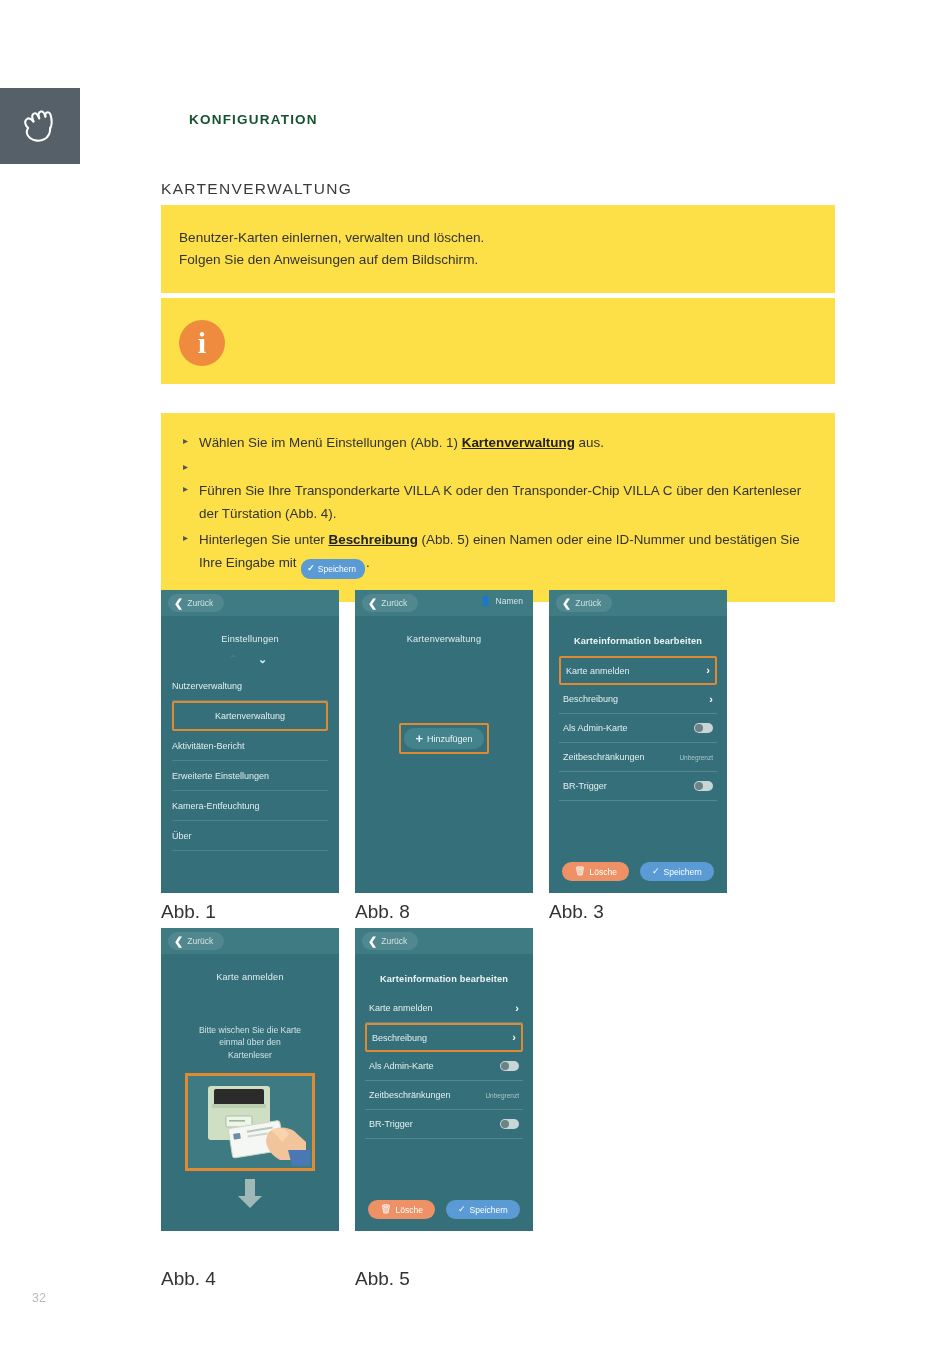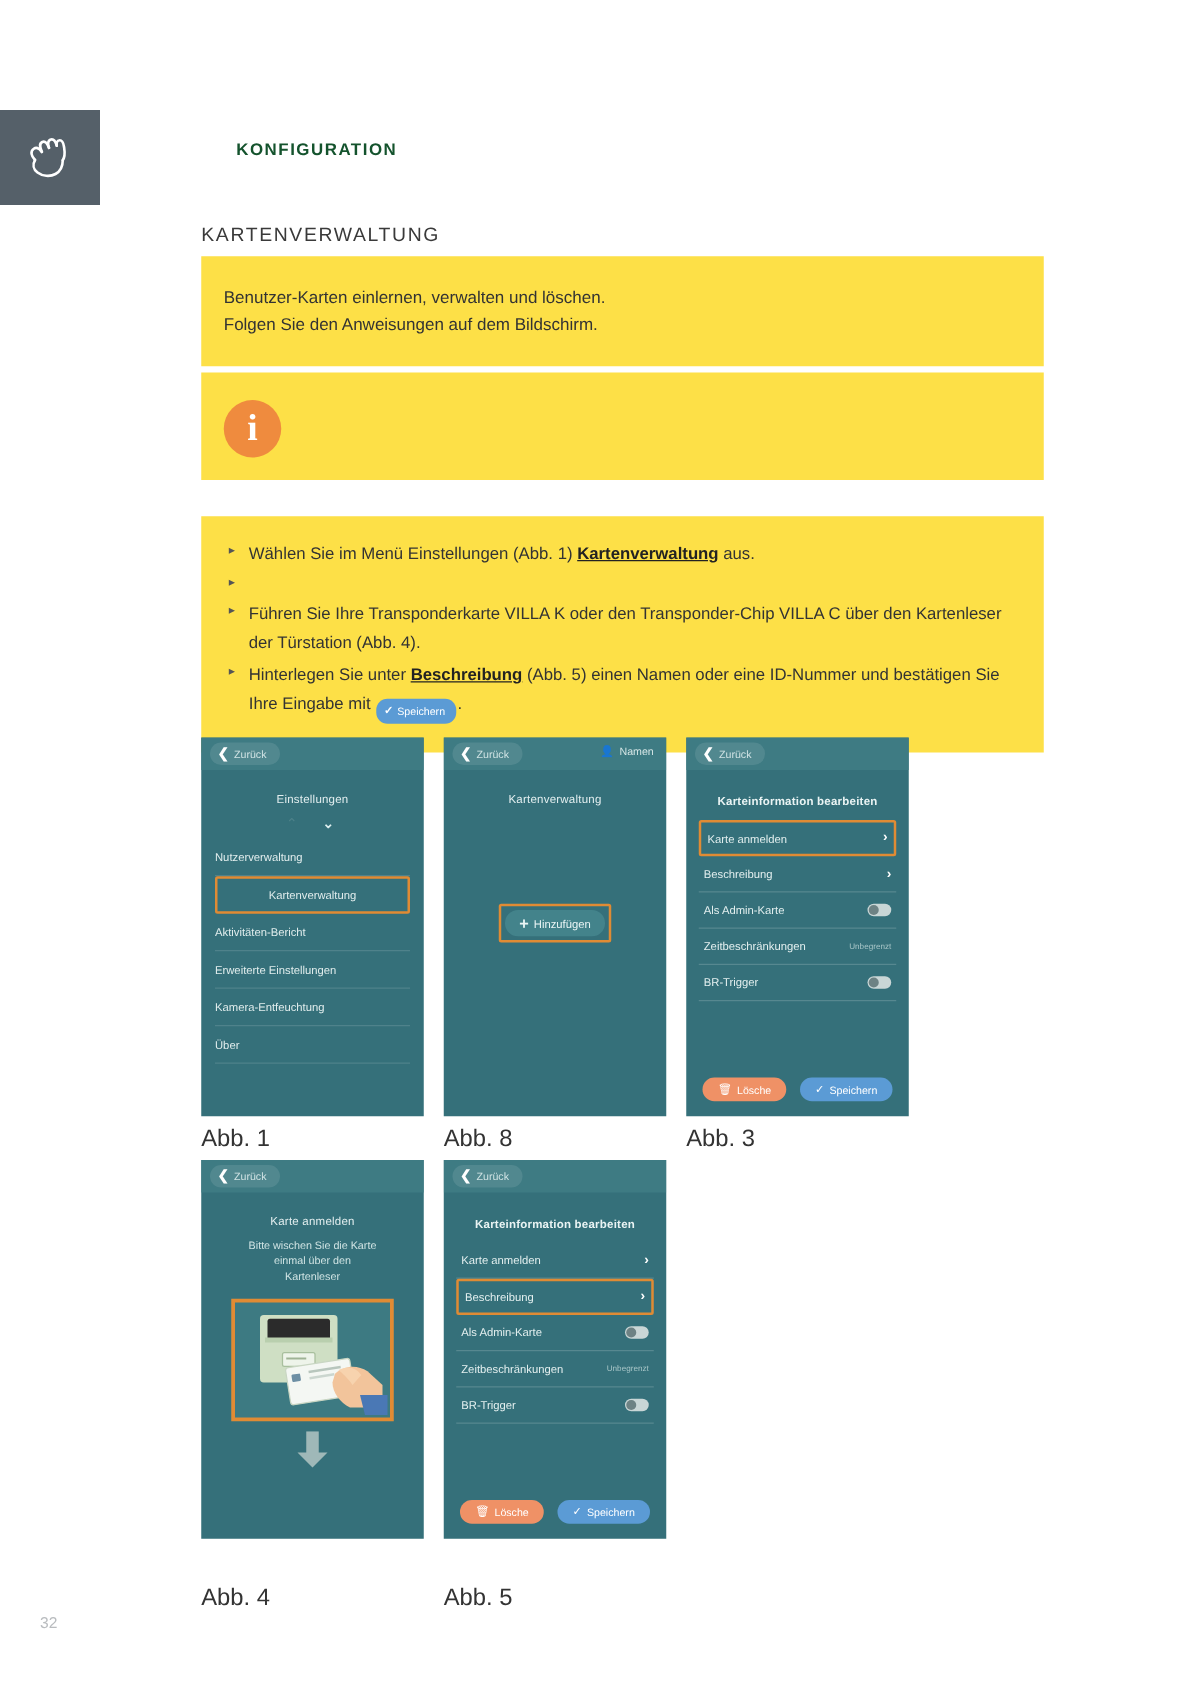--- a/index.html
+++ b/index.html
@@ -151,21 +151,21 @@
   .fbtn{
     display:flex;align-items:center;gap:4px;border-radius:11px;
     height:19px;padding:0 12px;font-size:8.5px;color:#fff;
   }
   .fbtn.del{background:#ef9166;}
   .fbtn.sav{background:#5b9bd5;}
   .fbtn .gi{font-size:9px;line-height:1;}
 
   .hint{
     text-align:center;color:#cfe3e3;font-size:8.6px;line-height:1.45;
-    margin-top:8px;padding:0 14px;
+    margin-top:42px;padding:0 14px;
   }
   .illus{
     margin:12px auto 0;width:130px;height:98px;border:3px solid #e08b34;
     background:#3d7a82;box-sizing:border-box;position:relative;overflow:hidden;
   }
   .down-arrow{
     margin:8px auto 0;width:28px;height:30px;position:relative;
   }
   .down-arrow svg{display:block;}
 

